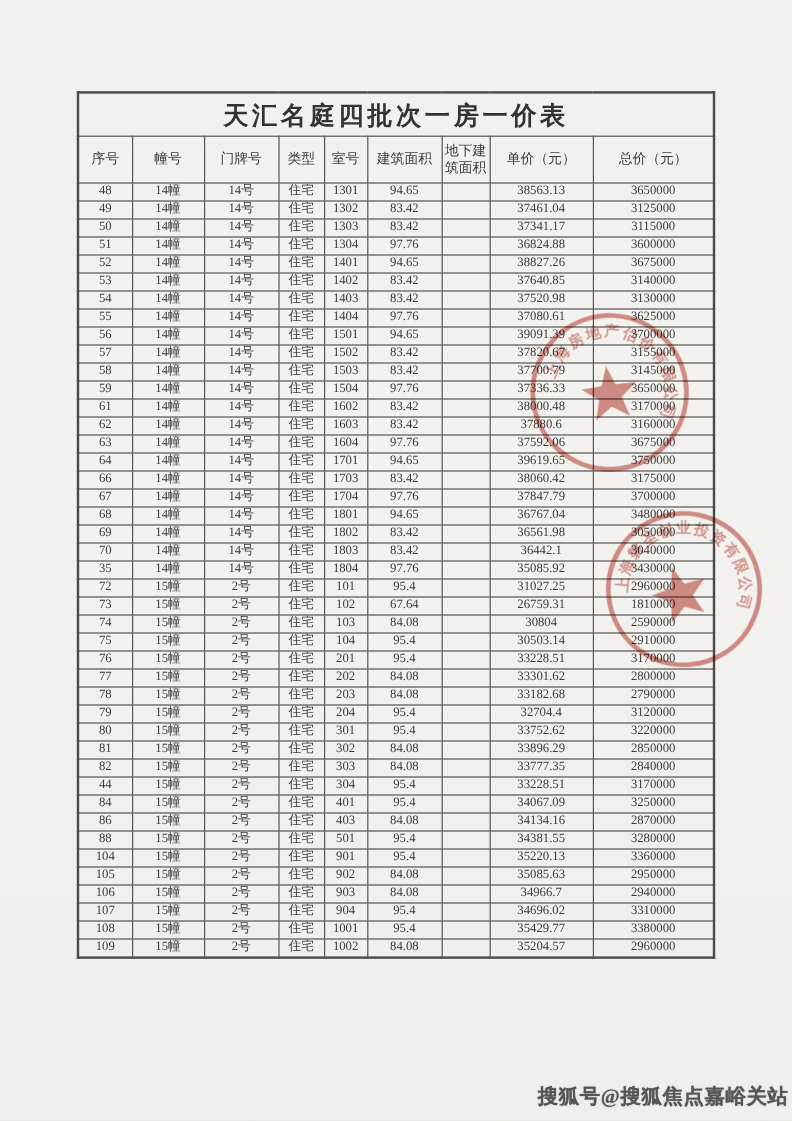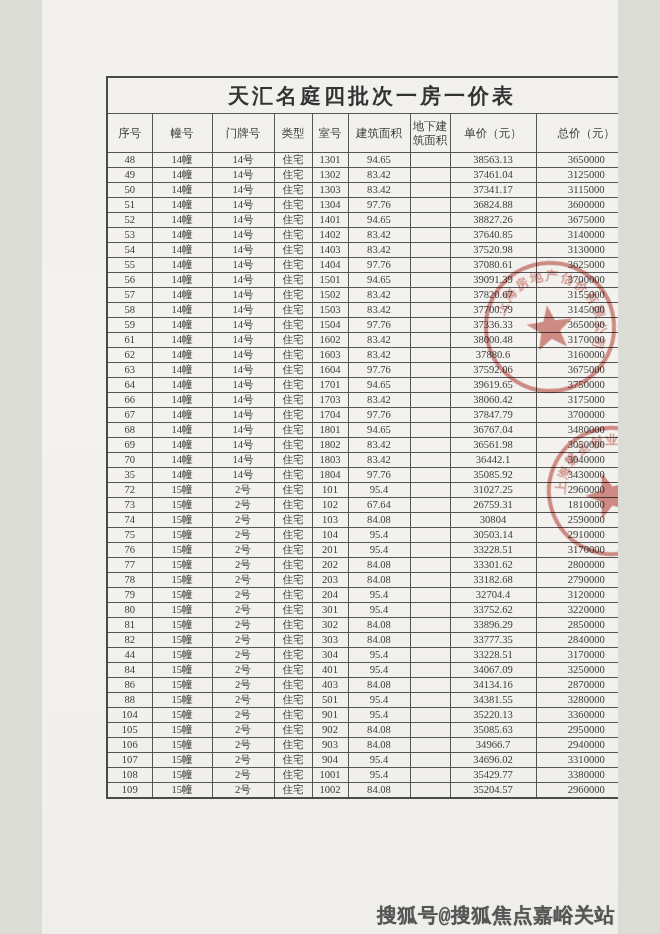--- a/index.html
+++ b/index.html
@@ -1,17 +1,17 @@
 <!DOCTYPE html>
 <html><head>
 <meta charset="utf-8">
 <style>
   html,body{margin:0;padding:0;background:#dcdcd6;}
   .page{
-    position:relative;width:576px;height:934px;margin:0 auto;
+    position:relative;width:660px;height:934px;margin:0 auto;
     background:linear-gradient(180deg,#f1f0ec 0%,#f3f2ee 40%,#efeeea 100%);
     font-family:"Liberation Serif","DejaVu Serif",serif;
     overflow:hidden;
   }
   .doc{position:absolute;left:64px;top:76px;width:531px;}
   table{width:100%;border-collapse:collapse;table-layout:fixed;color:#3a3a3a;}
   table,th,td{border:1px solid #555;}
   table{border:2px solid #4a4a4a;}
   .title-row th{
     font-size:21px;font-weight:600;letter-spacing:3px;height:33px;
@@ -25,22 +25,22 @@
     font-size:10.6px;height:14px;line-height:14px;text-align:center;
     white-space:nowrap;overflow:hidden;padding:0;color:#3b3b3b;
   }
   .stamp{
     position:absolute;opacity:.55;mix-blend-mode:multiply;
     filter:blur(.4px);pointer-events:none;
   }
   .stamp text{font-family:"Liberation Serif","DejaVu Serif",serif;font-weight:600;}
   .watermark{
     position:absolute;top:902px;right:3px;
-    font-family:Liberation Mono, monospace;
-    font-size:20px;font-weight:700;letter-spacing:.5px;
+    font-family:Liberation Serif, serif;
+    font-size:17px;font-weight:700;letter-spacing:.5px;
     color:#454545;opacity:.9;text-shadow:0 0 1px #6a6a6a;
   }
 </style>
 </head>
 <body>
 
 <div class="page">
 
   <div class="doc">
     <table>

